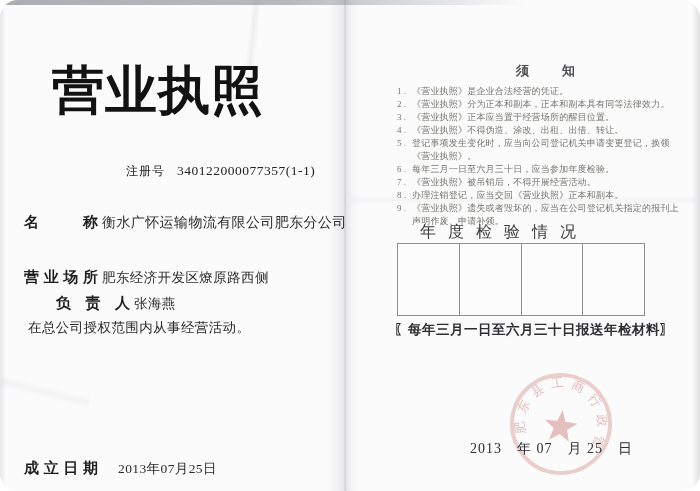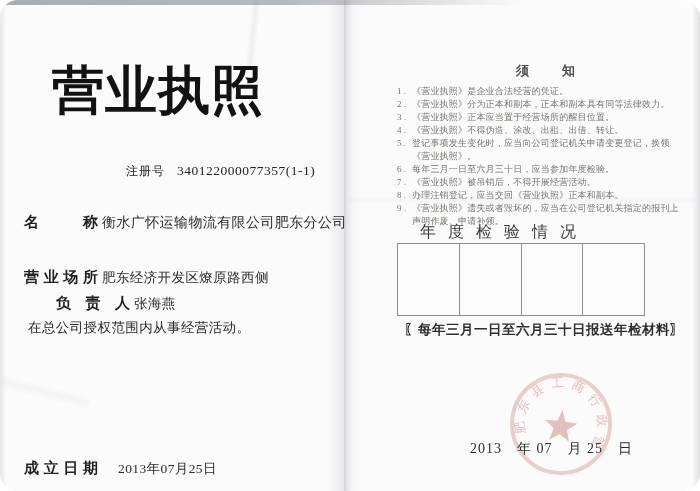--- a/index.html
+++ b/index.html
@@ -73,21 +73,21 @@
     font-size:16px;letter-spacing:4px;color:#3d3d3f;
   }
   .annual-table{
     position:absolute;left:397px;top:243px;width:246px;height:71px;
     display:flex;border:1px solid #8f8f92;background:rgba(255,255,255,.4);
   }
   .annual-cell{flex:1;border-right:1px solid #8f8f92;}
   .annual-cell:last-child{border-right:none;}
   .annual-caption{
     position:absolute;left:394px;top:321px;width:300px;
-    font-size:13.5px;font-weight:bold;letter-spacing:.5px;color:#2e2e30;white-space:nowrap;text-align:center;
+    font-size:13.5px;font-weight:bold;letter-spacing:.5px;color:#2e2e30;white-space:nowrap;
   }
 
   .seal{position:absolute;left:480px;top:343px;width:162px;height:162px;}
 
   .issue-date{
     position:absolute;left:470px;top:440px;
     font-size:14px;color:#2e2e30;letter-spacing:1px;white-space:nowrap;
   }
 </style>
 </head>

